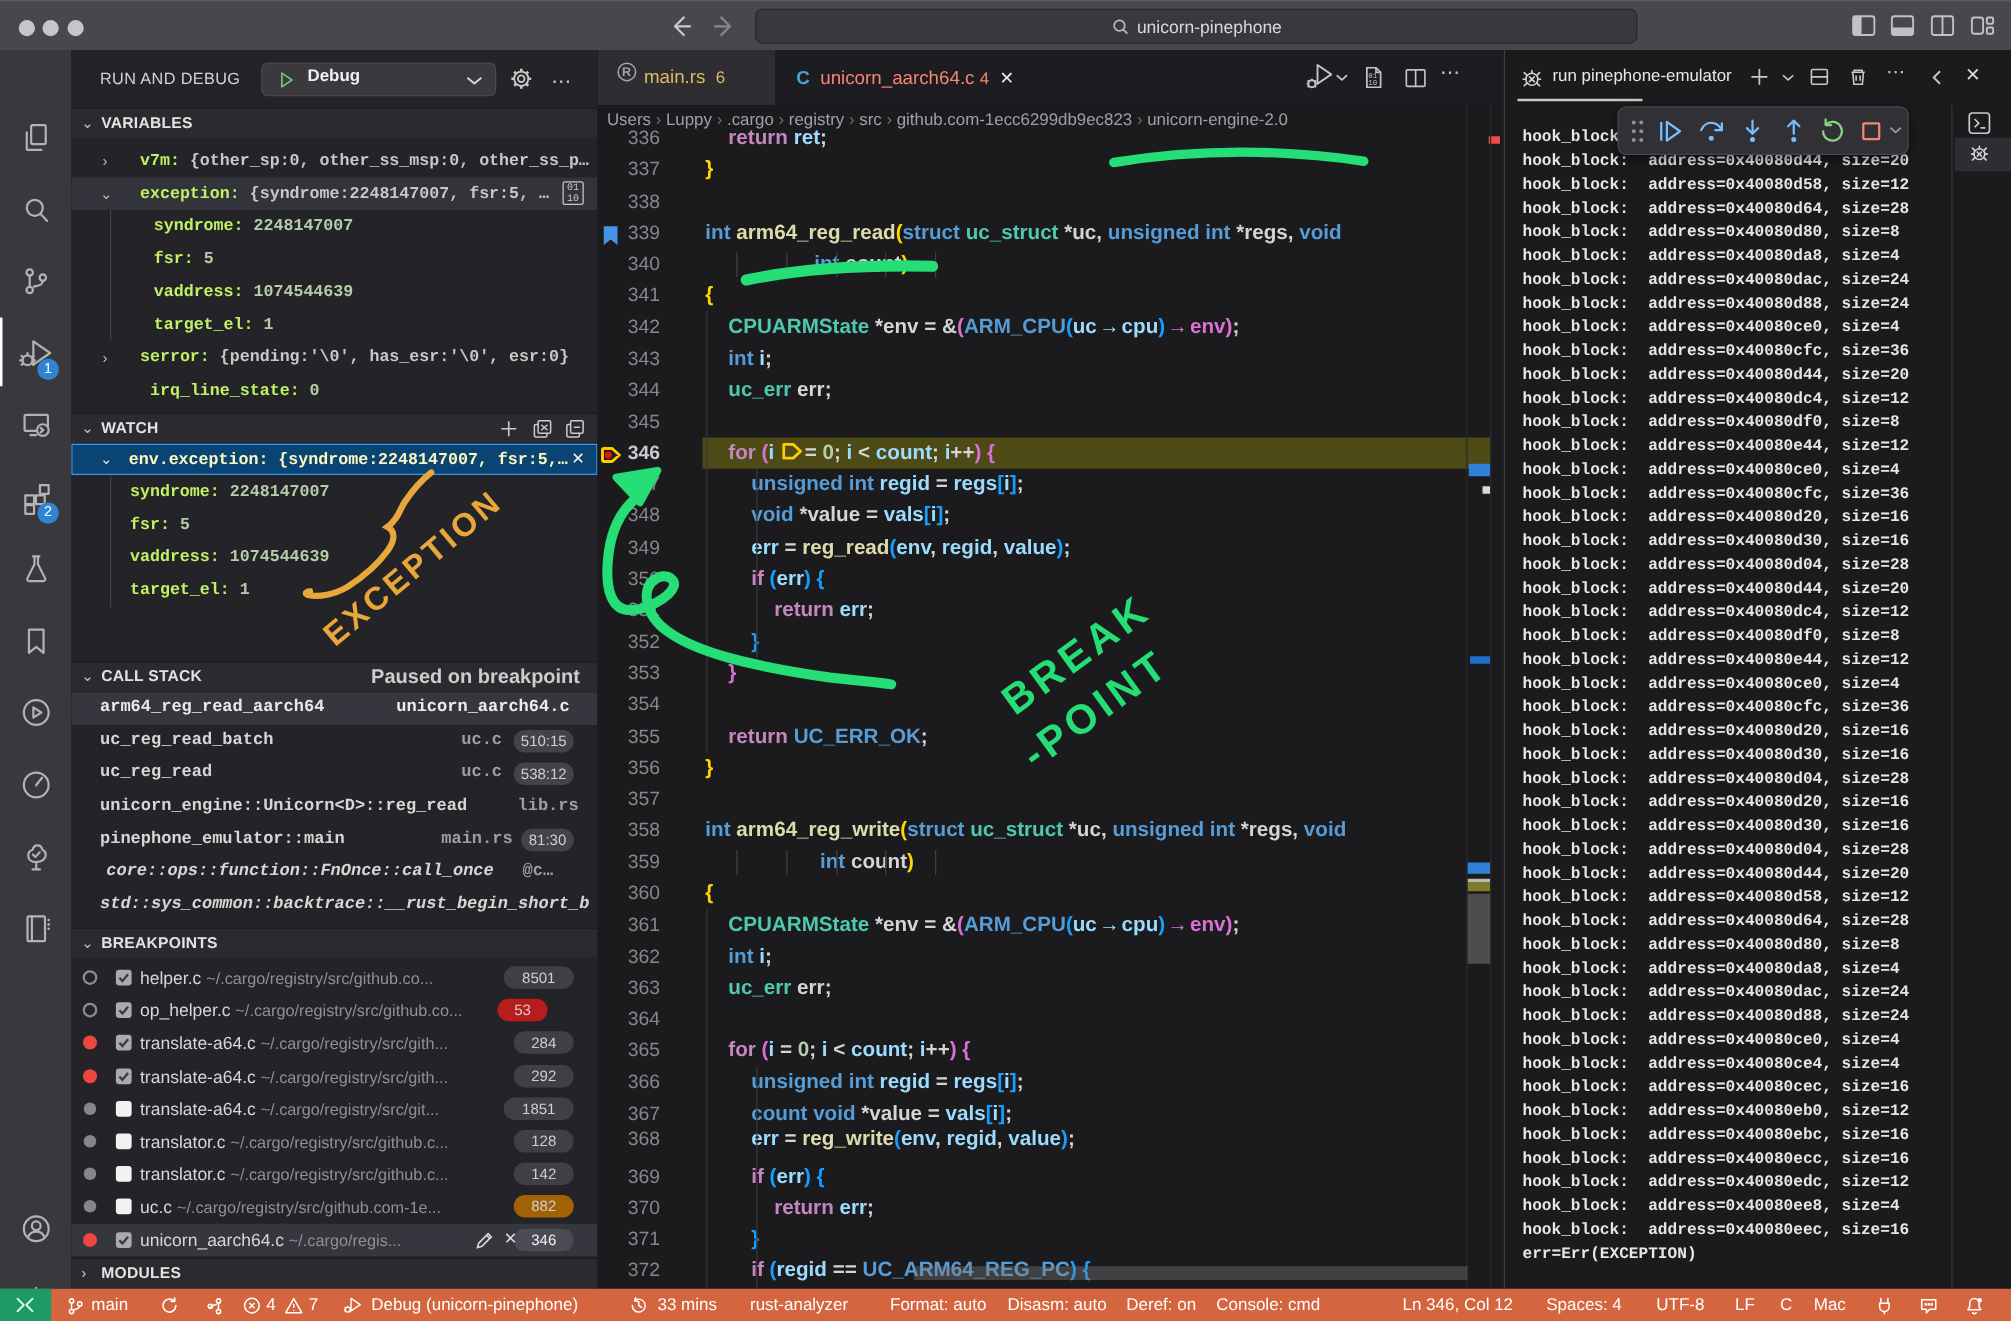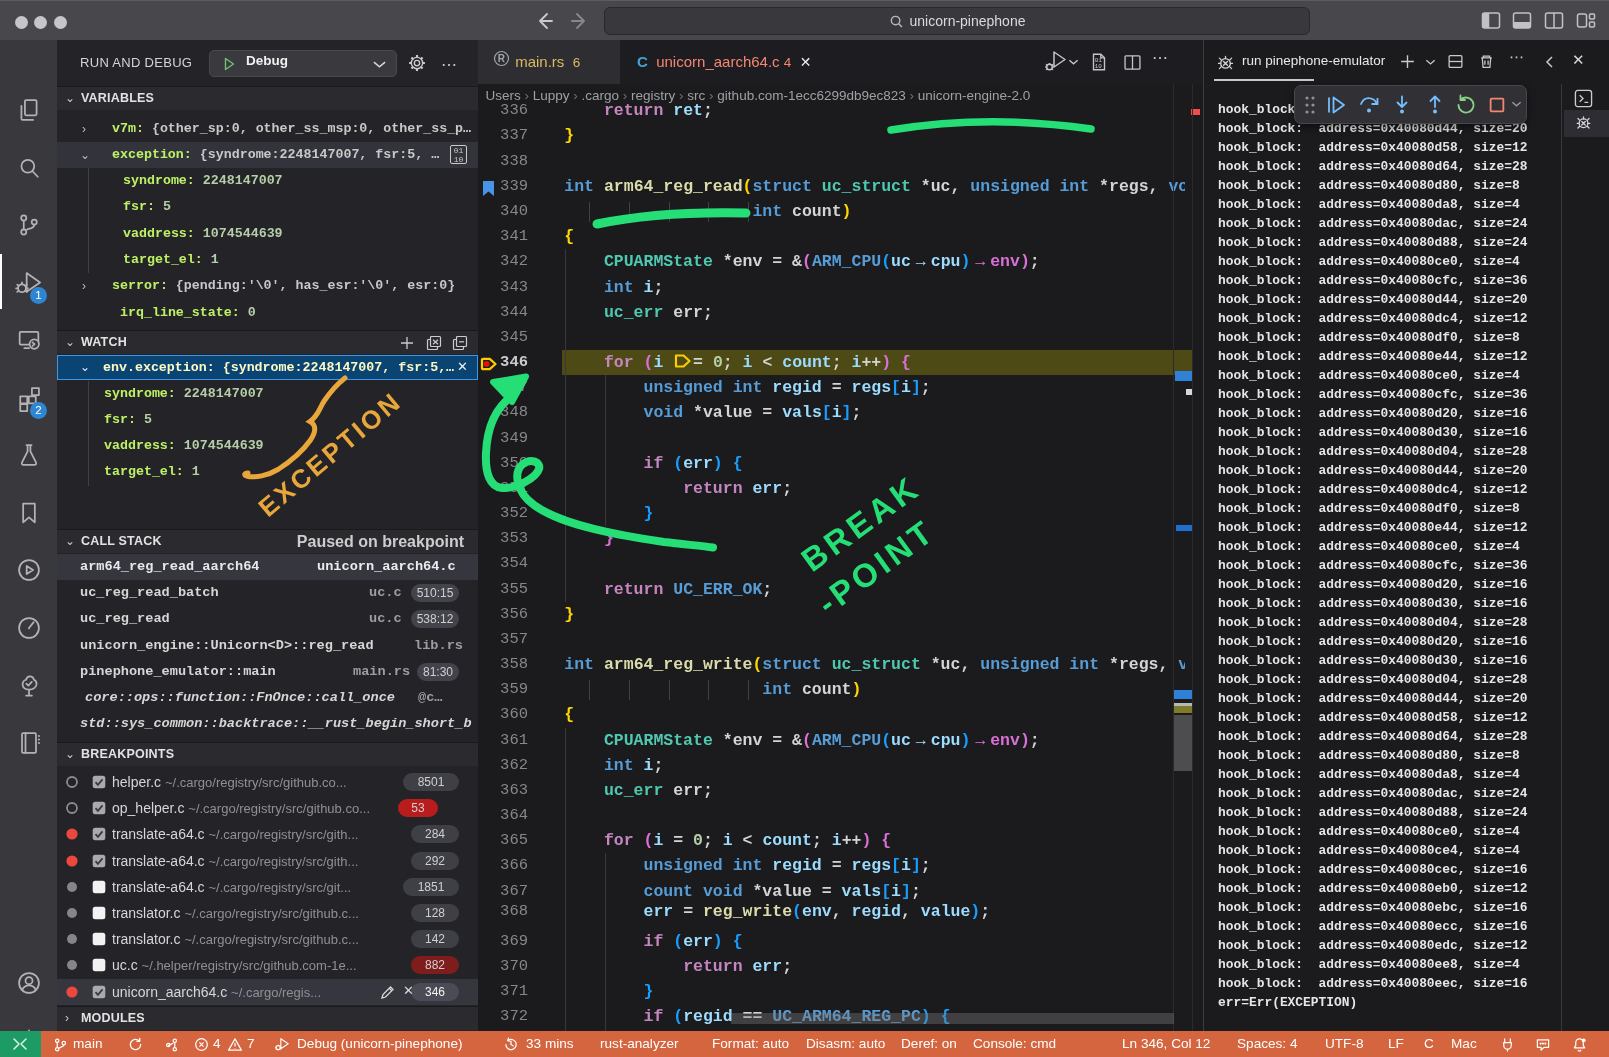--- a/index.html
+++ b/index.html
@@ -26,21 +26,21 @@
 .pill{position:absolute;height:18px;border-radius:9px;background:#43434b;color:#cfcfd2;font-size:12px;line-height:18px;text-align:center;top:4px;font-family:"Liberation Sans",sans-serif}
 .brow{position:absolute;left:0;width:421px;height:26px;font-size:14px;line-height:26px;white-space:nowrap;color:#d6d6da;font-family:"Liberation Sans",sans-serif}
 .bpath{color:#8f8f96;font-size:13px}
 
 #editor{position:absolute;left:478px;top:40px;width:725px;height:991px;background:#1b1b1e;overflow:hidden}
 #tabbar{position:absolute;left:0;top:0;width:725px;height:44px;background:#1d1d21}
 .tab{position:absolute;top:0;height:44px;font-size:15px;line-height:44px;white-space:pre}
 #bread{position:absolute;left:0;top:44px;width:725px;height:26px;background:#1b1b1e;font-size:13.5px;color:#9fa0a6;line-height:24px;white-space:pre}
 #bread span{color:#6f6f76}
 #code{position:absolute;left:0;top:64px;width:715px;height:927px;overflow:hidden}
-.ln{position:absolute;left:0;width:707px;overflow:hidden;height:25.17px;line-height:25.17px;white-space:pre;font-family:Liberation Mono, monospace;font-size:16.5px;font-weight:700}
+.ln{position:absolute;left:0;width:707px;overflow:hidden;height:25.17px;line-height:25.17px;white-space:pre;font-family:Liberation Sans, sans-serif;font-size:16.5px;font-weight:700}
 .num{position:absolute;left:0;width:50px;text-align:right;color:#86868c;font-size:15.5px;font-weight:400}
 .ct{position:absolute;left:86.3px;top:0}
 .k{color:#569cd6}.c{color:#c586c0}.t{color:#4ec9b0}.f{color:#dcdcaa}.v{color:#9cdcfe}.n{color:#b5cea8}.p{color:#d4d4d4}
 .b1{color:#ffd700}.b2{color:#da70d6}.b3{color:#179fff}
 .curline{position:absolute;left:84px;width:630px;height:25.17px;background:#4d4a15}
 .ar{display:inline-block;width:19.84px;text-align:center}
 .ig{position:absolute;width:1px;background:#37373c}
 
 #panel{position:absolute;left:1203px;top:40px;width:406px;height:991px;background:#1b1b1e;border-left:1px solid #3c3c40}
 #term{position:absolute;left:14px;top:59.5px;width:342px;height:933px;font-family:"Liberation Mono",monospace;font-size:12.9px;line-height:19px;color:#e6e6e6;white-space:pre;overflow:hidden;font-weight:700}
@@ -332,22 +332,22 @@
         <rect x="0.7" y="0.7" width="12.6" height="12.6" rx="2.5" fill="#f2f2f3"></rect>
       </svg>
       <div class="brow" style="left:55px;top:886.2px">translator.c  <span class="bpath">~/.cargo/registry/src/github.c...</span></div>
       <div class="pill" style="left:354px;width:48px;top:890.2px;background:#3f3f46;color:#cfcfd2">142</div>
 <svg class="abs" style="left:8px;top:918.4px" width="14" height="14" viewBox="0 0 14 14">
         <circle cx="7" cy="7" r="5" fill="#85858a"></circle>
       </svg>
       <svg class="abs" style="left:35px;top:918.4px" width="14" height="14" viewBox="0 0 14 14">
         <rect x="0.7" y="0.7" width="12.6" height="12.6" rx="2.5" fill="#f2f2f3"></rect>
       </svg>
-      <div class="brow" style="left:55px;top:912.4px">uc.c  <span class="bpath">~/.helper/registry/src/github.com-1e...</span></div>
-      <div class="pill" style="left:354px;width:48px;top:916.4px;background:#7f1d1d;color:#cfcfd2">882</div>
+      <div class="brow" style="left:55px;top:912.4px">uc.c  <span class="bpath">~/.cargo/registry/src/github.com-1e...</span></div>
+      <div class="pill" style="left:354px;width:48px;top:916.4px;background:#a16207;color:#cfcfd2">882</div>
 <div class="abs" style="left:0;top:938.6px;width:421px;height:26px;background:#36363e"></div>
       <svg class="abs" style="left:8px;top:944.6px" width="14" height="14" viewBox="0 0 14 14">
         <circle cx="7" cy="7" r="5.6" fill="#ec4840"></circle>
       </svg>
       <svg class="abs" style="left:35px;top:944.6px" width="14" height="14" viewBox="0 0 14 14">
         <rect x="0.7" y="0.7" width="12.6" height="12.6" rx="2.5" fill="#a9a9ae"></rect>
         <path d="M3.5 7.2l2.4 2.6 4.6-5.4" stroke="#3a3a3e" stroke-width="1.8" fill="none"></path>
       </svg>
       <div class="brow" style="left:55px;top:938.6px">unicorn_aarch64.c  <span class="bpath">~/.cargo/regis...</span></div>
       <div class="pill" style="left:354px;width:48px;top:942.6px;background:#4b4b55;color:#f2f2f2">346</div>
@@ -380,21 +380,21 @@
 <div class="ln" style="top:125.85px"><span class="num">341</span><span class="ct"><span class="b1">{</span></span></div>
 <div class="ln" style="top:151.02px"><span class="num">342</span><span class="ct">    <span class="t">CPUARMState</span> <span class="p">*env</span> <span class="p">=</span> <span class="p">&amp;</span><span class="b2">(</span><span class="k">ARM_CPU</span><span class="b3">(</span><span class="v">uc</span><span class="v ar">→</span><span class="v">cpu</span><span class="b3">)</span><span class="b2 ar">→</span><span class="b2">env</span><span class="b2">)</span><span class="p">;</span></span></div>
 <div class="ln" style="top:176.19px"><span class="num">343</span><span class="ct">    <span class="k">int</span> <span class="v">i</span><span class="p">;</span></span></div>
 <div class="ln" style="top:201.36px"><span class="num">344</span><span class="ct">    <span class="t">uc_err</span> <span class="p">err</span><span class="p">;</span></span></div>
 <div class="ln" style="top:226.53px"><span class="num">345</span><span class="ct"></span></div>
 <div class="ln" style="top:251.70px"><span class="num" style="color:#c9c9ce;font-weight:700">346</span><span class="ct">    <span class="c">for</span> <span class="b2">(</span><span class="v">i</span> <span class="ar" style="position:relative"><svg style="position:absolute;left:1px;top:-14px" width="18" height="16" viewBox="0 0 18 16" fill="none" stroke="#ffcc00" stroke-width="2.2" stroke-linejoin="round">
                   <path d="M2 2.5h7.5L15.5 8l-6 5.5H2z"></path>
                 </svg></span><span class="p">=</span> <span class="n">0</span><span class="p">;</span> <span class="v">i</span> <span class="p">&lt;</span> <span class="v">count</span><span class="p">;</span> <span class="v">i</span><span class="p">++</span><span class="b2">)</span> <span class="b2">{</span></span></div>
 <div class="ln" style="top:276.87px"><span class="num">347</span><span class="ct">        <span class="k">unsigned</span> <span class="k">int</span> <span class="v">regid</span> <span class="p">=</span> <span class="v">regs</span><span class="b3">[</span><span class="v">i</span><span class="b3">]</span><span class="p">;</span></span></div>
 <div class="ln" style="top:302.04px"><span class="num">348</span><span class="ct">        <span class="k">void</span> <span class="p">*value</span> <span class="p">=</span> <span class="v">vals</span><span class="b3">[</span><span class="v">i</span><span class="b3">]</span><span class="p">;</span></span></div>
-<div class="ln" style="top:327.21px"><span class="num">349</span></div>
+<div class="ln" style="top:327.21px"><span class="num">349</span><span class="ct">        <span class="v">err</span> <span class="p">=</span> <span class="f">reg_read</span><span class="b3">(</span><span class="v">env</span><span class="p">,</span> <span class="v">regid</span><span class="p">,</span> <span class="v">value</span><span class="b3">)</span><span class="p">;</span></span></div>
 <div class="ln" style="top:352.38px"><span class="num">350</span><span class="ct">        <span class="c">if</span> <span class="b3">(</span><span class="v">err</span><span class="b3">)</span> <span class="b3">{</span></span></div>
 <div class="ln" style="top:377.55px"><span class="num">351</span><span class="ct">            <span class="c">return</span> <span class="v">err</span><span class="p">;</span></span></div>
 <div class="ln" style="top:402.72px"><span class="num">352</span><span class="ct">        <span class="b3">}</span></span></div>
 <div class="ln" style="top:427.89px"><span class="num">353</span><span class="ct">    <span class="b2">}</span></span></div>
 <div class="ln" style="top:453.06px"><span class="num">354</span><span class="ct"></span></div>
 <div class="ln" style="top:478.23px"><span class="num">355</span><span class="ct">    <span class="c">return</span> <span class="k">UC_ERR_OK</span><span class="p">;</span></span></div>
 <div class="ln" style="top:503.40px"><span class="num">356</span><span class="ct"><span class="b1">}</span></span></div>
 <div class="ln" style="top:528.57px"><span class="num">357</span><span class="ct"></span></div>
 <div class="ln" style="top:553.74px"><span class="num">358</span><span class="ct"><span class="k">int</span> <span class="f">arm64_reg_write</span><span class="b1">(</span><span class="k">struct</span> <span class="t">uc_struct</span> <span class="p">*uc,</span> <span class="k">unsigned</span> <span class="k">int</span> <span class="p">*regs,</span> <span class="k">void</span> </span></div>
 <div class="ln" style="top:578.91px"><span class="num">359</span><span class="ct">                    <span class="k">int</span> <span class="p">count</span><span class="b1">)</span></span></div>

